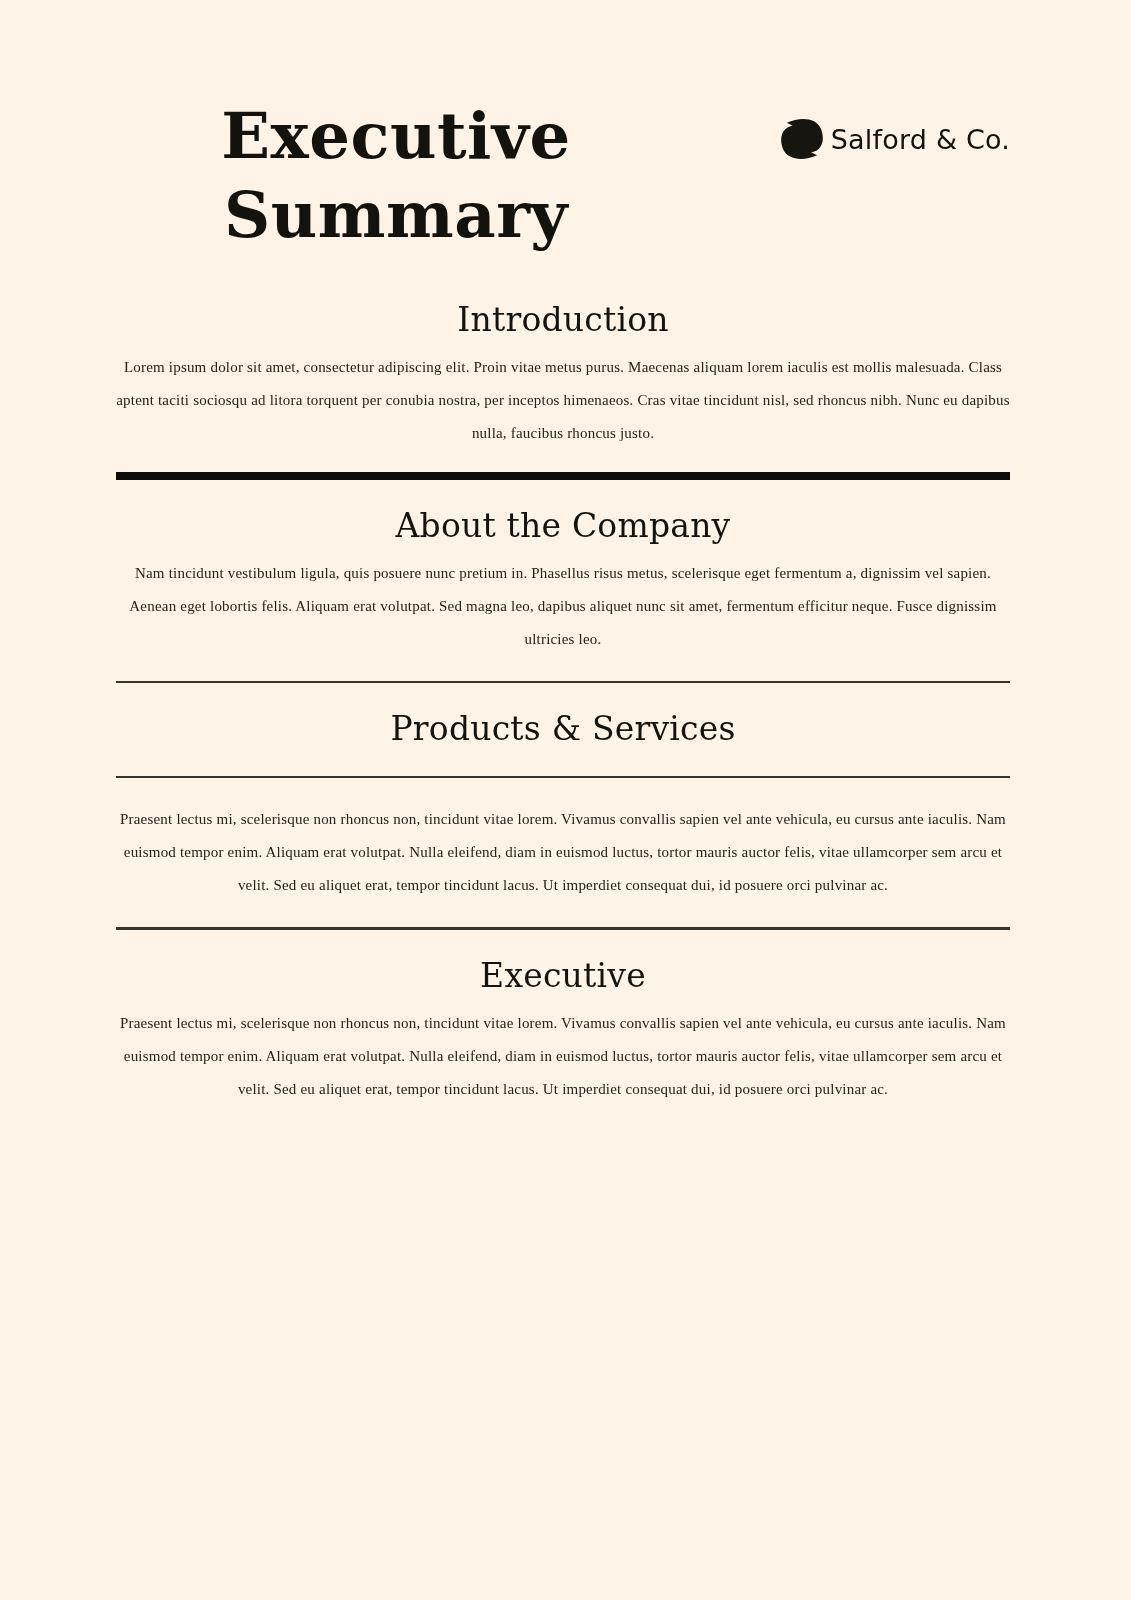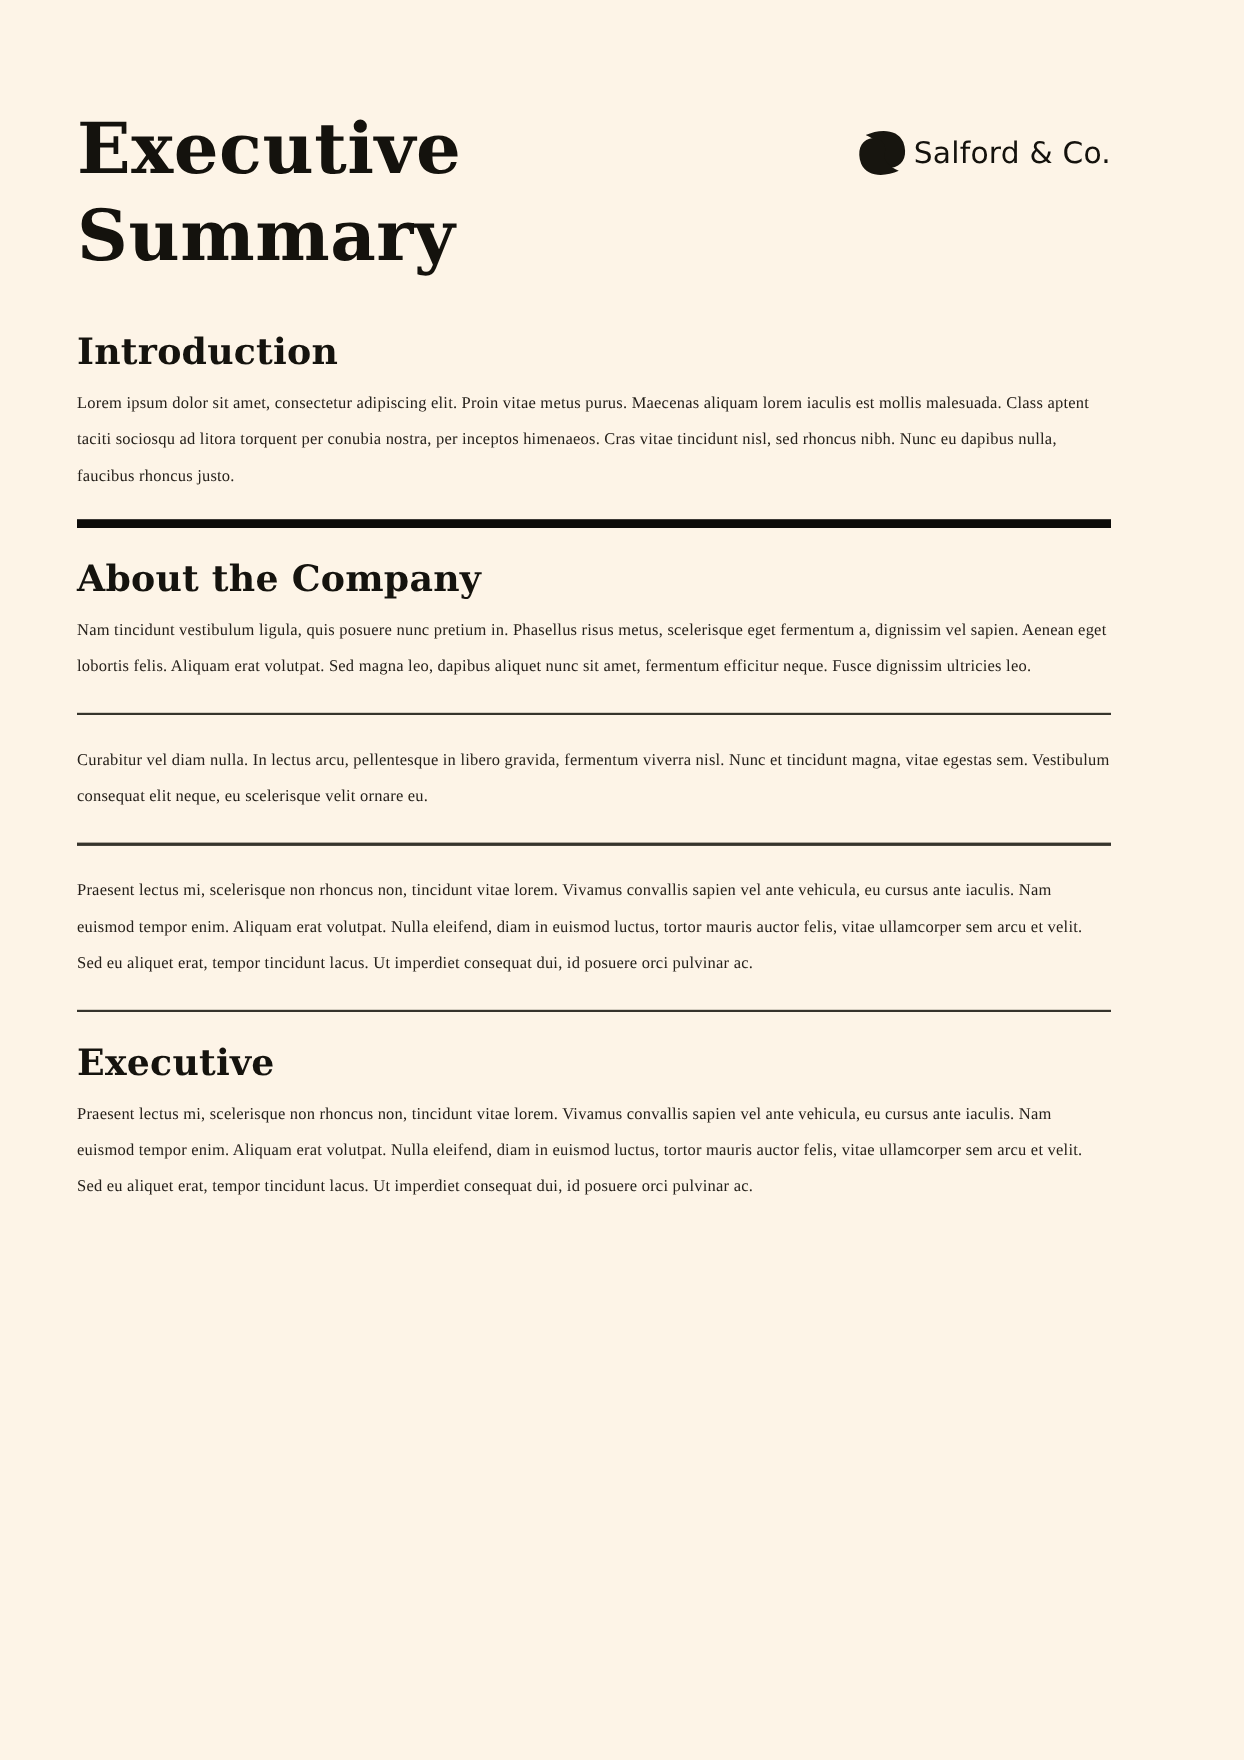--- a/index.html
+++ b/index.html
@@ -6,24 +6,25 @@
     margin: 0;
     padding: 0;
     background: #FDF4E7;
   }
   .page {
     position: relative;
     width: 1131px;
     height: 1600px;
     box-sizing: border-box;
     background: #FDF4E7;
-    padding: 96px 121px 0 70px;
+    padding: 96px 121px 0 116px;
     overflow: hidden;
     font-family: "Liberation Serif", serif;
     color: #26211B;
+    text-align: center;
   }
   .doc-header {
     display: flex;
     justify-content: space-between;
     align-items: flex-start;
     margin-bottom: 44px;
   }
   .doc-title {
     margin: 0;
     width: 560px;
@@ -52,21 +53,21 @@
     font-weight: 400;
     letter-spacing: 0.2px;
     color: #14120D;
     white-space: nowrap;
   }
   .doc-section { margin-top: 25px; }
   .doc-section.first { margin-top: 0; }
   .section-heading {
     margin: 0 0 9px 0;
     font-family: "DejaVu Serif", serif;
-    font-weight: 700;
+    font-weight: 400;
     font-size: 33px;
     line-height: 1.3;
     letter-spacing: 0.2px;
     color: #15130E;
   }
   .section-body {
     margin: 0;
     font-size: 15px;
     line-height: 33px;
     letter-spacing: 0.2px;
@@ -113,21 +114,21 @@
   <hr class="rule thick">
 
   <section class="doc-section">
     <h2 class="section-heading">About the Company</h2>
     <p class="section-body">Nam tincidunt vestibulum ligula, quis posuere nunc pretium in. Phasellus risus metus, scelerisque eget fermentum a, dignissim vel sapien. Aenean eget lobortis felis. Aliquam erat volutpat. Sed magna leo, dapibus aliquet nunc sit amet, fermentum efficitur neque. Fusce dignissim ultricies leo.</p>
   </section>
 
   <hr class="rule thin">
 
   <section class="doc-section">
-    <p class="section-body">Curabitur vel diam nulla. In lectus arcu, pellentesque in libero gravida, fermentum viverra nisl. Nunc et tincidunt magna, vitae egestas sem. Vestibulum consequat elit neque, eu scelerisque velit ornare eu.</p>
+    <h2 class="section-heading">Products &amp; Services</h2>
   </section>
 
   <hr class="rule thin">
 
   <section class="doc-section">
     <p class="section-body">Praesent lectus mi, scelerisque non rhoncus non, tincidunt vitae lorem. Vivamus convallis sapien vel ante vehicula, eu cursus ante iaculis. Nam euismod tempor enim. Aliquam erat volutpat. Nulla eleifend, diam in euismod luctus, tortor mauris auctor felis, vitae ullamcorper sem arcu et velit. Sed eu aliquet erat, tempor tincidunt lacus. Ut imperdiet consequat dui, id posuere orci pulvinar ac.</p>
   </section>
 
   <hr class="rule thin">
 

